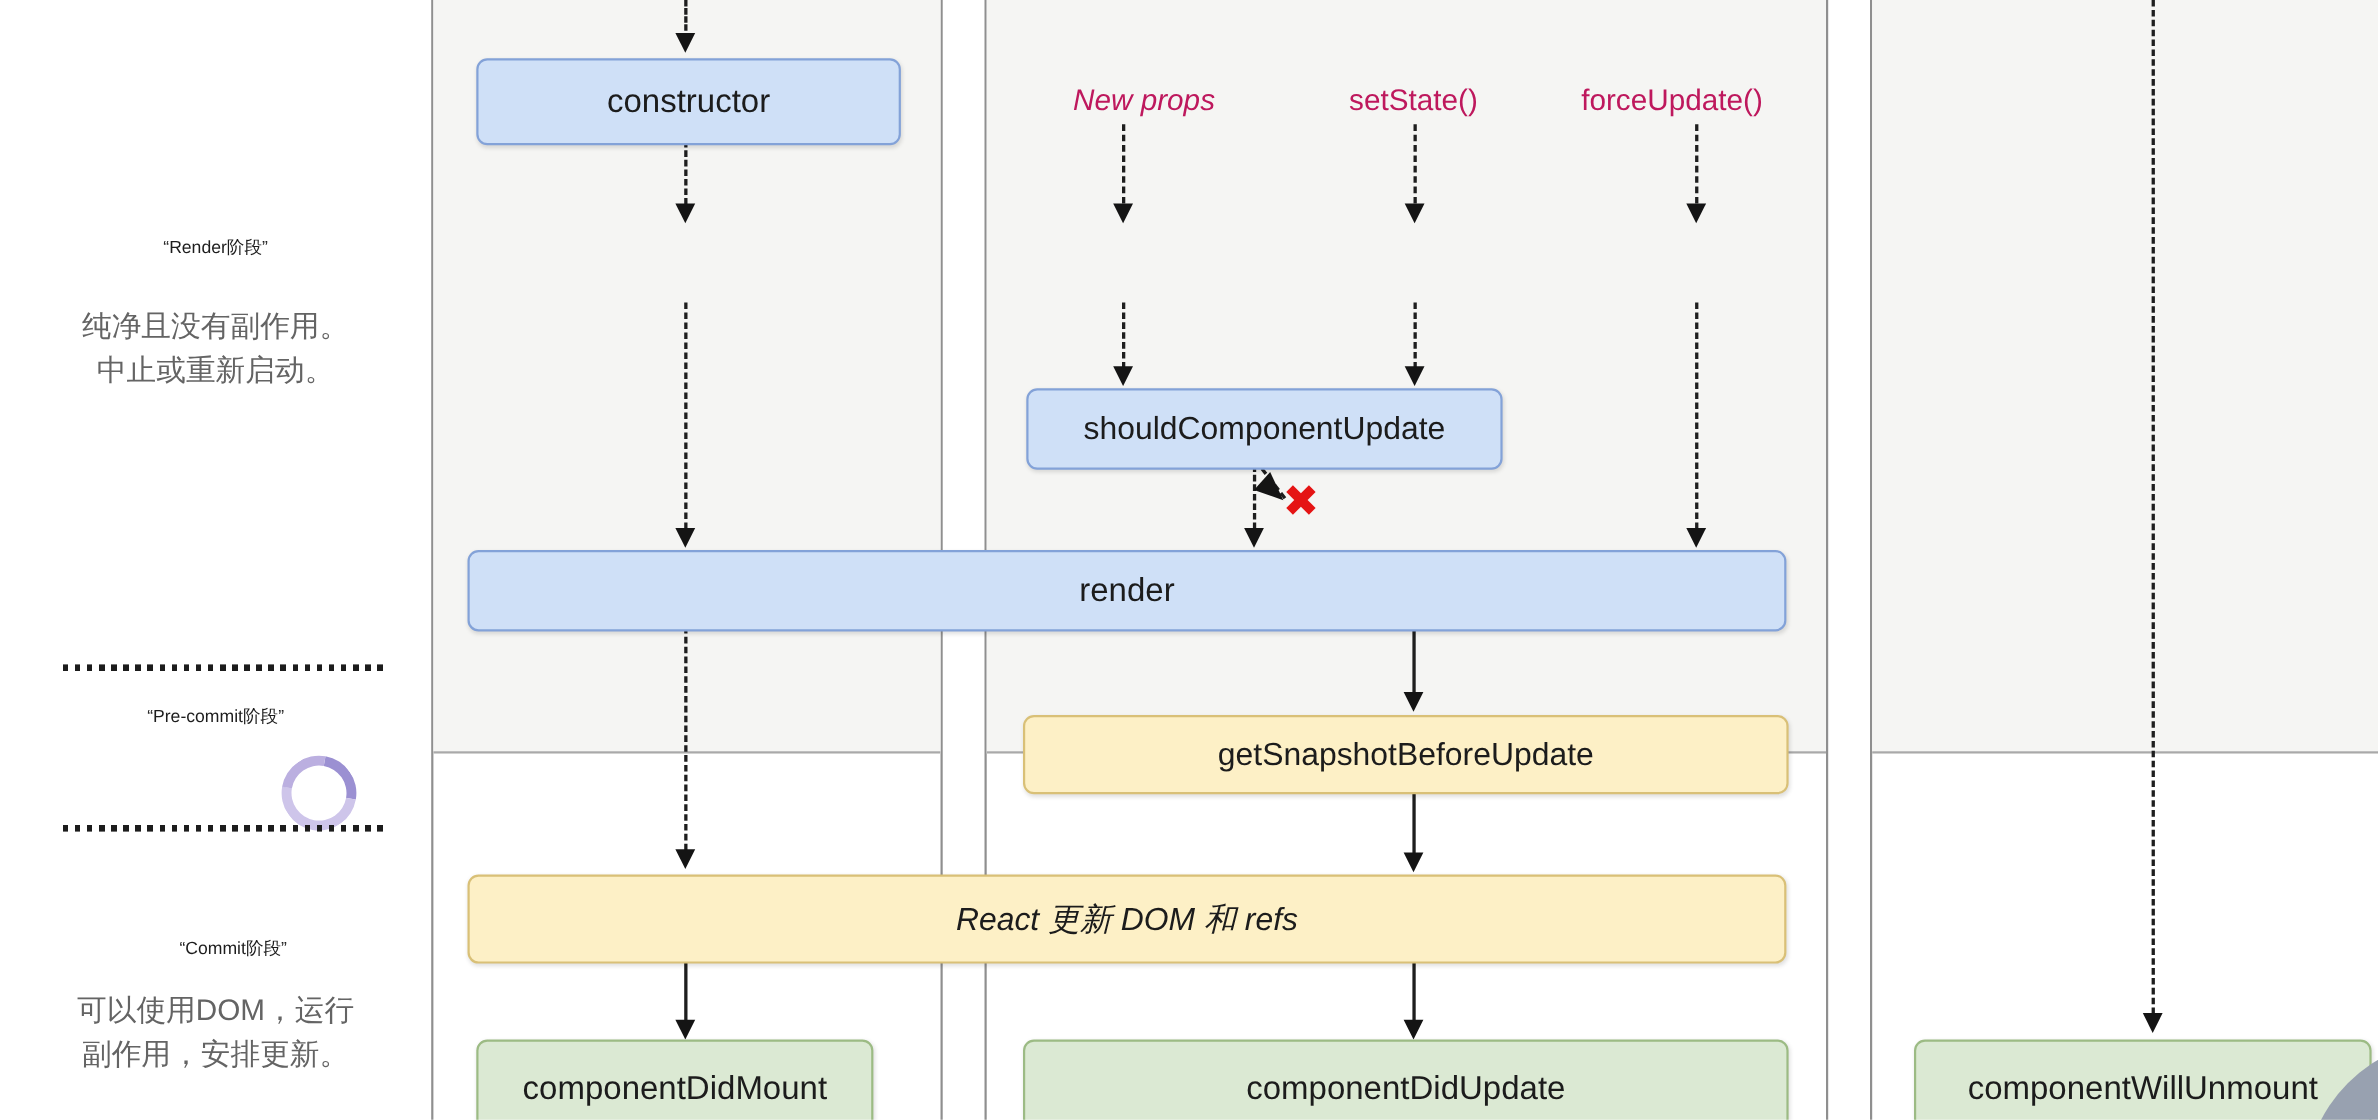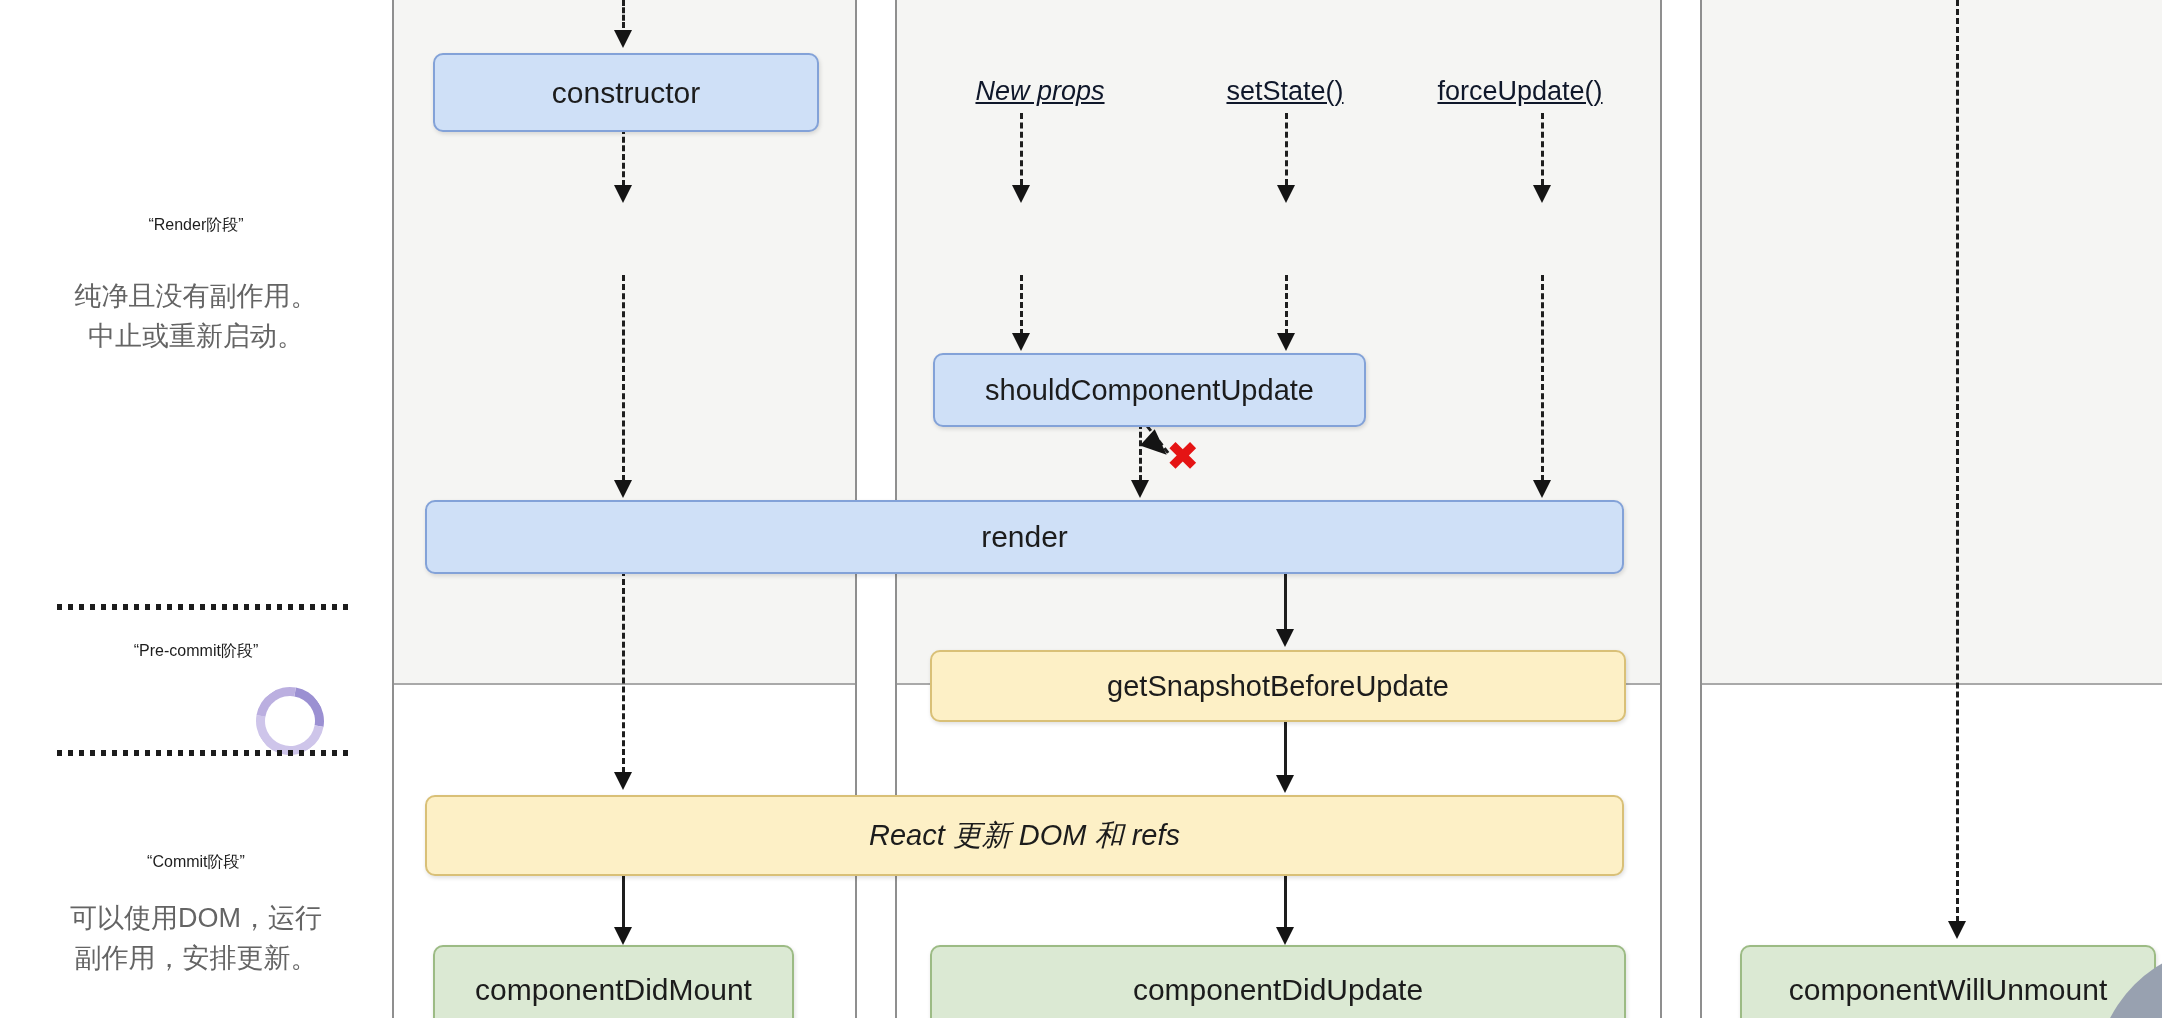--- a/index.html
+++ b/index.html
@@ -38,21 +38,21 @@
   
   .box{position:absolute;display:flex;align-items:center;justify-content:center;border-radius:10px;
        font-size:29px;color:#1c1c1c;box-shadow:1px 2px 4px rgba(0,0,0,.13);white-space:nowrap;}
   .blue{background:#cfe0f7;border:2px solid #83a2d8;}
   .yellow{background:#fdf0c6;border:2px solid #d9c077;}
   .green{background:#dbe9d3;border:2px solid #9cbb84;}
   .bold{font-weight:normal;font-size:30px;}
   .italic{font-style:italic;}
 
   
-  .trigger{position:absolute;top:76px;transform:translateX(-50%);font-size:27px;color:#0f172a;white-space:nowrap;text-decoration:underline;}
+  .trigger{position:absolute;top:76px;transform:translateX(-50%);font-size:27px;color:#be185d;white-space:nowrap;}
 
   
   .overlay-circle{position:absolute;left:2095px;top:945px;width:270px;height:270px;border-radius:50%;
                   background:#98a1b0;z-index:30;}
 </style>
 </head>
 <body>
 
 <div class="stage">
 
@@ -72,21 +72,21 @@
     <div class="side-line">中止或重新启动。</div>
   </div>
 
   <div class="dotline" style="top:604px;"></div>
 
   <div class="side-block" style="top:641px;">“Pre-commit阶段”</div>
   <div class="spinner"></div>
 
   <div class="dotline" style="top:750px;"></div>
 
-  <div class="side-block" style="top:852px;">“Commit阶段”</div>
+  <div class="side-block" style="top:852px;margin-left:16px;">“Commit阶段”</div>
   <div class="side-block" style="top:898px;">
     <div class="side-line">可以使用DOM，运行</div>
     <div class="side-line">副作用，安排更新。</div>
   </div>
 
   <div class="trigger italic" style="left:1040px;">New props</div>
   <div class="trigger" style="left:1285px;text-align:center;">setState()</div>
   <div class="trigger" style="left:1520px;">forceUpdate()</div>
 
   <div class="vline dash" style="left:622px;top:0;height:28px;"></div>

